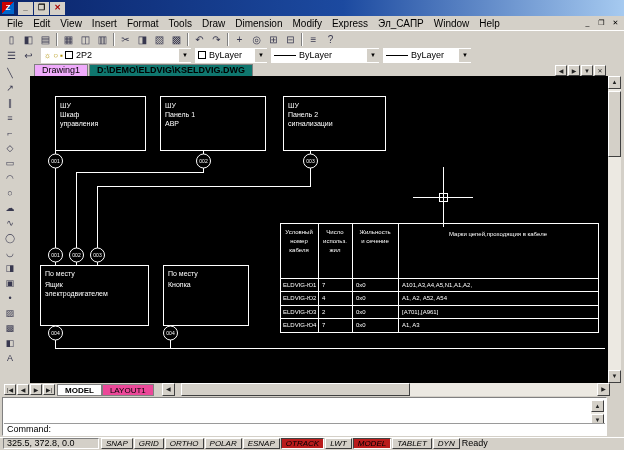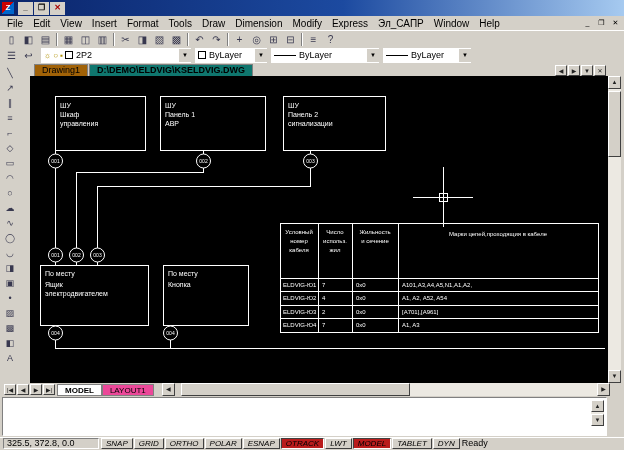--- a/index.html
+++ b/index.html
@@ -42,21 +42,21 @@
   .mini-ico{font-size:8px;margin-right:2px;color:#b09000;}
 
   
   #left-toolbar{position:absolute;top:63px;left:0;width:30px;height:320px;background:#d4d0c8;
     display:flex;flex-direction:column;align-items:flex-start;padding:2px 0 0 2px;}
   .ltbtn{width:16px;height:15px;font-size:9px;}
 
   
   #doc-tabbar{position:absolute;top:63px;left:30px;width:578px;height:13px;background:#d4d0c8;
     display:flex;align-items:flex-end;padding-left:4px;font-size:9px;}
-  .doc-tab{height:12px;line-height:11px;padding:0 7px;background:#a16207;border:1px solid #808080;
+  .doc-tab{height:12px;line-height:11px;padding:0 7px;background:#f0abfc;border:1px solid #808080;
     border-bottom:none;margin-right:1px;white-space:nowrap;}
   .doc-tab.active{background:#0f766e;font-weight:bold;}
   #doc-nav{margin-left:auto;display:flex;margin-right:2px;}
   .mini-btn{width:12px;height:11px;background:#d4d0c8;border:1px solid;border-color:#fff #404040 #404040 #fff;
     font-size:6px;display:flex;align-items:center;justify-content:center;margin-left:1px;color:#222;}
 
   
   #canvas-wrap{position:absolute;top:76px;left:30px;width:578px;height:307px;background:#000;}
   #canvas-wrap svg{display:block;}
 
@@ -361,20 +361,21 @@
   <span class="hsb-btn">▶</span>
   <span style="width:14px;flex:none;"></span>
 </div>
 
 <div id="command-area">
   <div id="cmd-box">
     <div id="cmd-vscroll">
       <span class="sb-btn" style="top:0;">▲</span>
       <span class="sb-btn" style="bottom:0;">▼</span>
     </div>
+    <div id="cmd-prompt">Command:</div>
   </div>
 </div>
 
 <div id="statusbar">
   <span id="coords">325.5, 372.8, 0.0</span>
   <span id="status-toggles" style="display:flex;gap:1px;">
       <span class="toggle">SNAP</span>
       <span class="toggle">GRID</span>
       <span class="toggle">ORTHO</span>
       <span class="toggle">POLAR</span>

